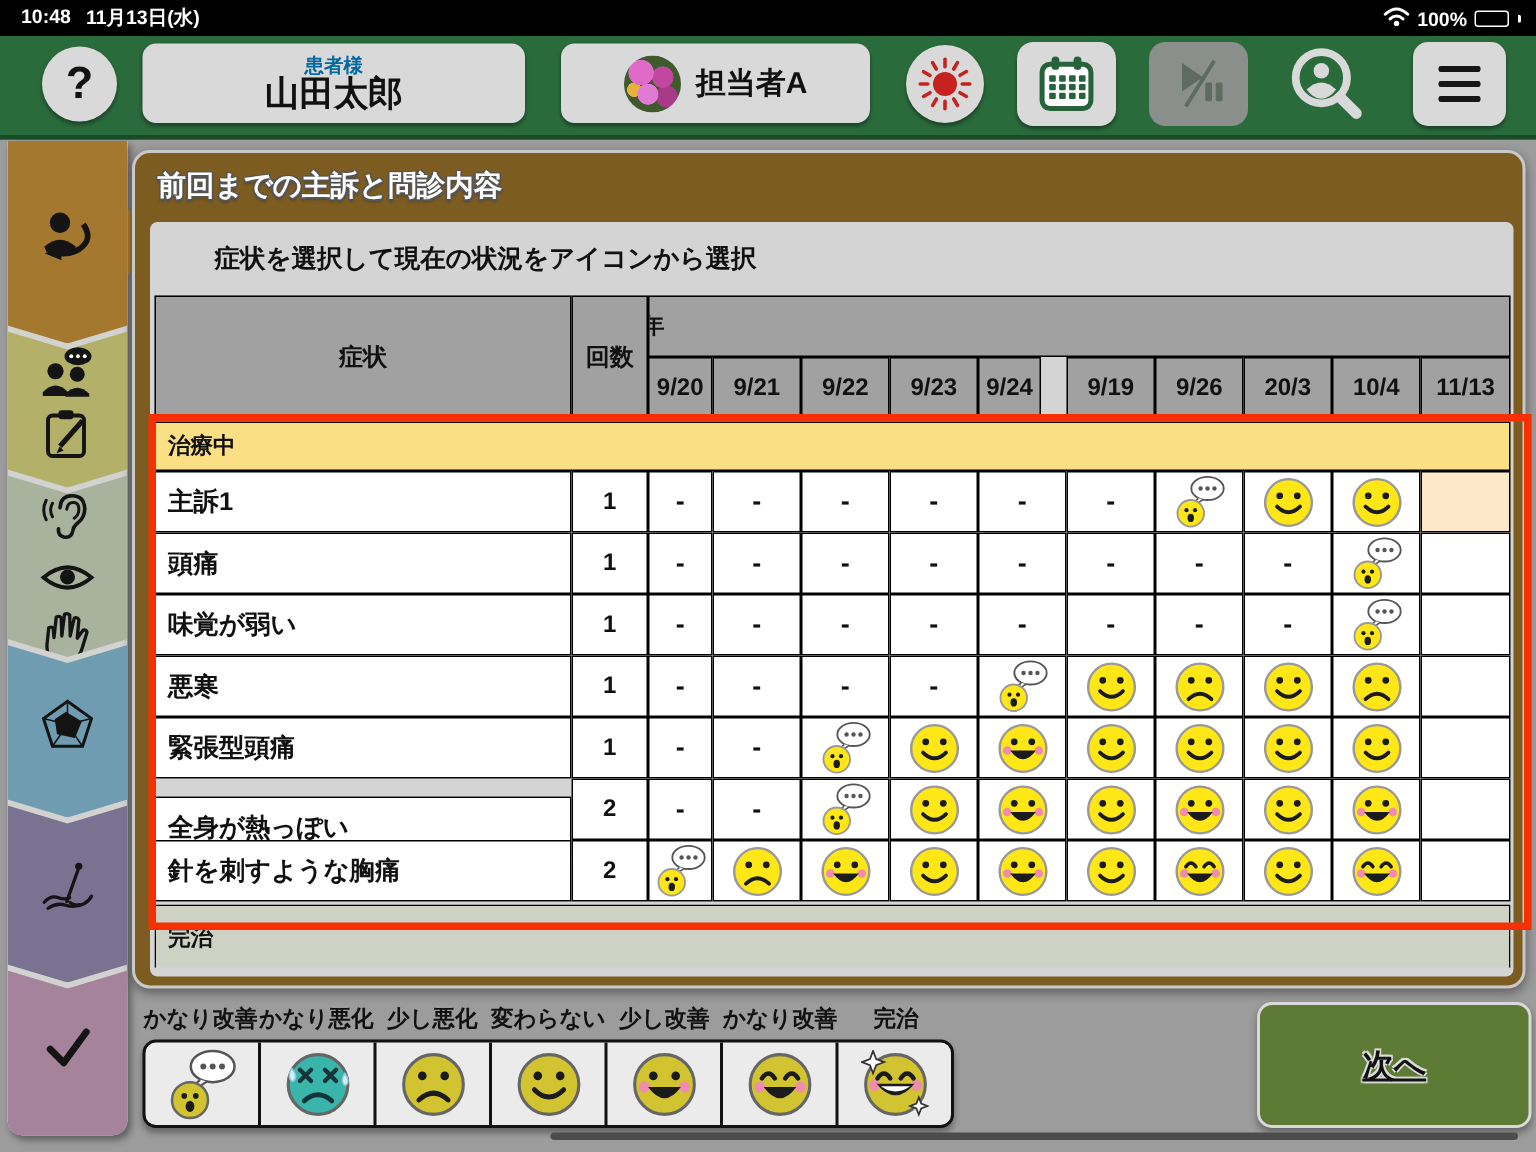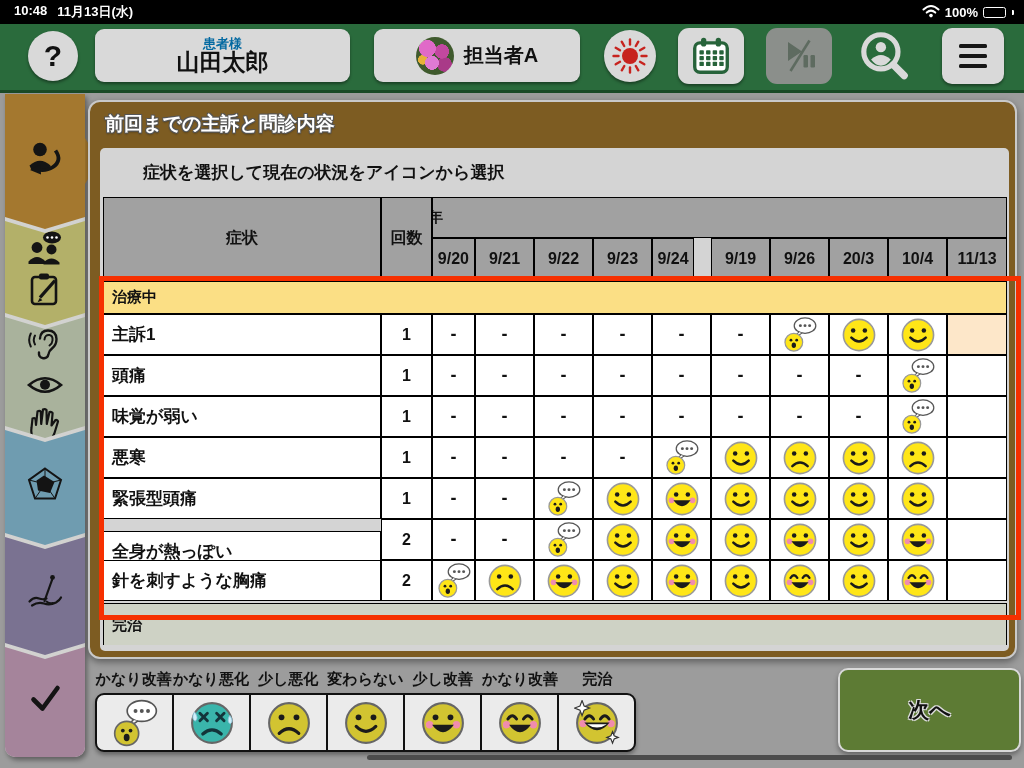--- a/index.html
+++ b/index.html
@@ -70,21 +70,21 @@
   #legend-box{position:absolute;left:95px;top:693px;width:541px;height:59px;background:#ebebeb;
     border:2.5px solid #111;border-radius:9px;box-sizing:border-box;display:flex;box-shadow:0 3px 4px rgba(0,0,0,.35);}
   .legend-cell{flex:1;border-right:2px solid #111;display:flex;align-items:center;justify-content:center;overflow:hidden;}
   .legend-cell:last-child{border-right:none;}
 
   
   .fbtn{position:absolute;top:668px;height:84px;border-radius:10px;border:2px solid #d9d9d9;
     box-sizing:border-box;display:flex;align-items:center;justify-content:center;font-size:21px;font-weight:bold;color:#111;
     text-shadow:-1px -1px 0 #ddd,1px -1px 0 #ddd,-1px 1px 0 #ddd,1px 1px 0 #ddd;box-shadow:0 3px 5px rgba(0,0,0,.35);}
   #add-complaint-btn{left:643px;width:186px;background:#a79d2f;}
-  #next-btn{left:838px;width:183px;background:#5d7b34;}
+  #next-btn{left:838px;width:183px;background:#5d7b34;text-decoration:underline;}
 
   #scroll-indicator{position:absolute;left:367px;top:755px;width:645px;height:5px;background:#4c4c4c;border-radius:3px;}
 </style>
 </head>
 <body>
 
 <div id="screen">
 
   <div id="statusbar">
     <div class="left">

